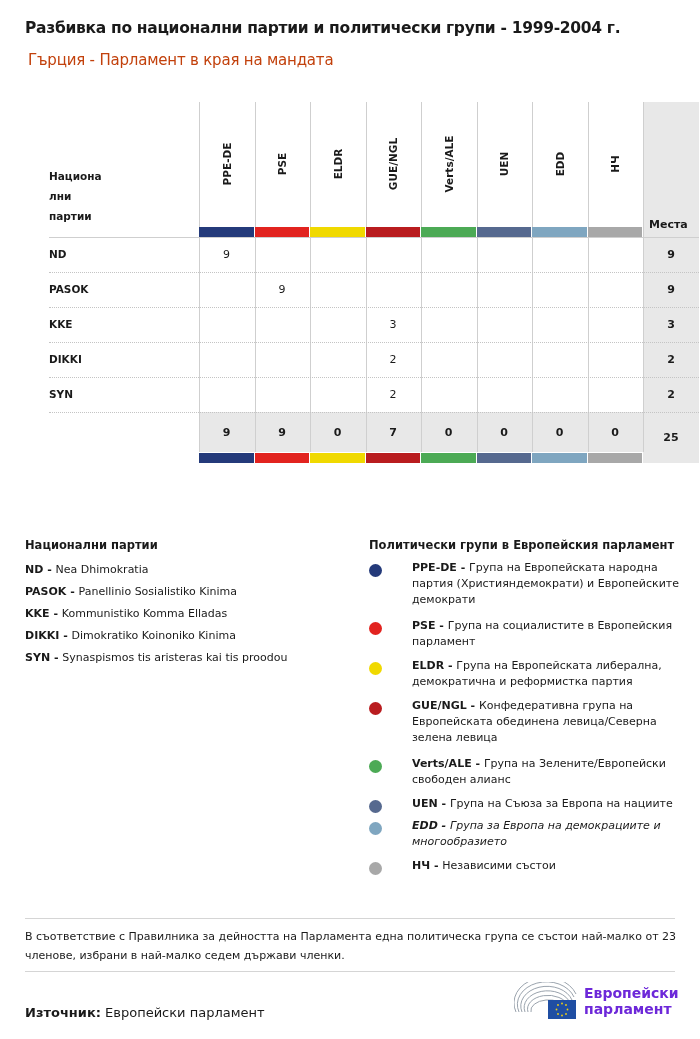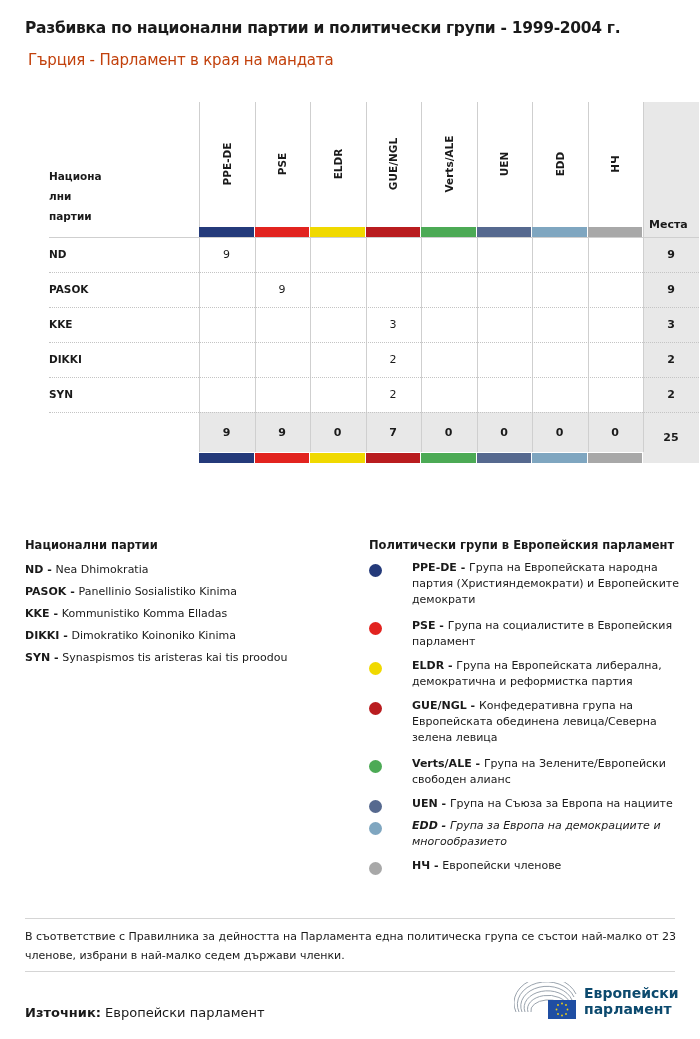--- a/index.html
+++ b/index.html
@@ -30,21 +30,21 @@
   .np-item { position:absolute; left:25px; font-size:11px; }
   .np-item b { font-weight:bold; }
   .pg-item { position:absolute; left:412px; width:278px; font-size:11px; line-height:16px; }
   .pg-dot { position:absolute; left:369px; width:13px; height:13px; border-radius:50%; }
 
   .hr { position:absolute; left:25px; width:650px; height:1px; background:#d5d5d5; }
   .note { position:absolute; left:25px; top:927px; width:660px; font-size:11px; line-height:19px; }
   .source { position:absolute; left:25px; top:1005px; font-size:13px; }
   .source b { font-weight:bold; }
   .logo { position:absolute; left:514px; top:982px; width:165px; height:38px; }
-  .logo-text { position:absolute; left:70px; top:3px; font-size:14px; font-weight:bold; color:#0c4a6e; line-height:16px; }
+  .logo-text { position:absolute; left:70px; top:3px; font-size:14px; font-weight:bold; color:#6d28d9; line-height:16px; }
 </style>
 </head>
 <body>
 
 <div class="title">Разбивка по национални партии и политически групи - 1999-2004 г.</div>
 <div class="subtitle">Гърция - Парламент в края на мандата</div>
 
 <div id="tbl">
   <div class="seats-col" id="seatsCol" style="left: 594px;"></div>
   <div class="totalbg" id="totalBg" style="width: 444px; top: 310px;"></div>
@@ -154,21 +154,21 @@
     <div class="pg-item" style="top: 658px;"><b>ELDR - </b><span>Група на Европейската либерална, демократична и реформистка партия</span></div>
     <div class="pg-dot" style="top: 702px; background: rgb(185, 28, 31);"></div>
     <div class="pg-item" style="top: 698px;"><b>GUE/NGL - </b><span>Конфедеративна група на Европейската обединена левица/Северна зелена левица</span></div>
     <div class="pg-dot" style="top: 760px; background: rgb(76, 170, 85);"></div>
     <div class="pg-item" style="top: 756px;"><b>Verts/ALE - </b><span>Група на Зелените/Европейски свободен алианс</span></div>
     <div class="pg-dot" style="top: 800px; background: rgb(86, 105, 143);"></div>
     <div class="pg-item" style="top: 796px;"><b>UEN - </b><span>Група на Съюза за Европа на нациите</span></div>
     <div class="pg-dot" style="top: 822px; background: rgb(127, 166, 192);"></div>
     <div class="pg-item" style="top: 818px; font-style: italic;"><b>EDD - </b><span>Група за Европа на демокрациите и многообразието</span></div>
     <div class="pg-dot" style="top: 862px; background: rgb(168, 168, 168);"></div>
-    <div class="pg-item" style="top: 858px;"><b>НЧ - </b><span>Европейски членове</span></div>
+    <div class="pg-item" style="top: 858px;"><b>НЧ - </b><span>Независими състои</span></div>
   </div>
 
 <div class="hr" style="top:918px;"></div>
 <div class="note">В съответствие с Правилника за дейността на Парламента една политическа група се състои най-малко от 23 членове, избрани в най-малко седем държави членки.</div>
 <div class="hr" style="top:971px;"></div>
 
 <div class="source">
   <b>Източник:</b>
   <span>Европейски парламент</span>
 </div>

